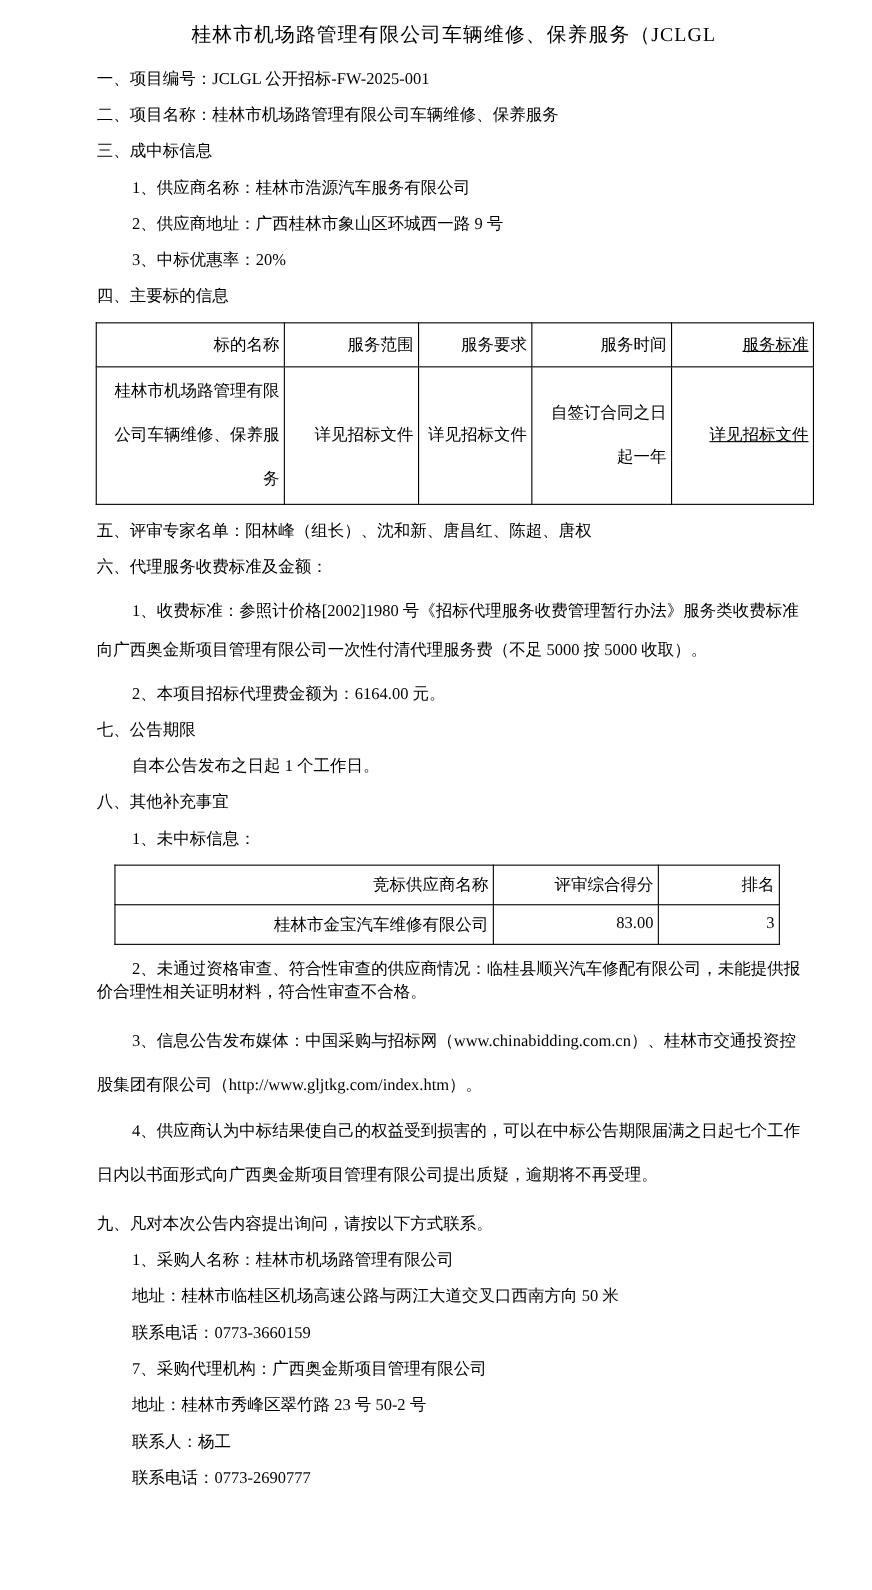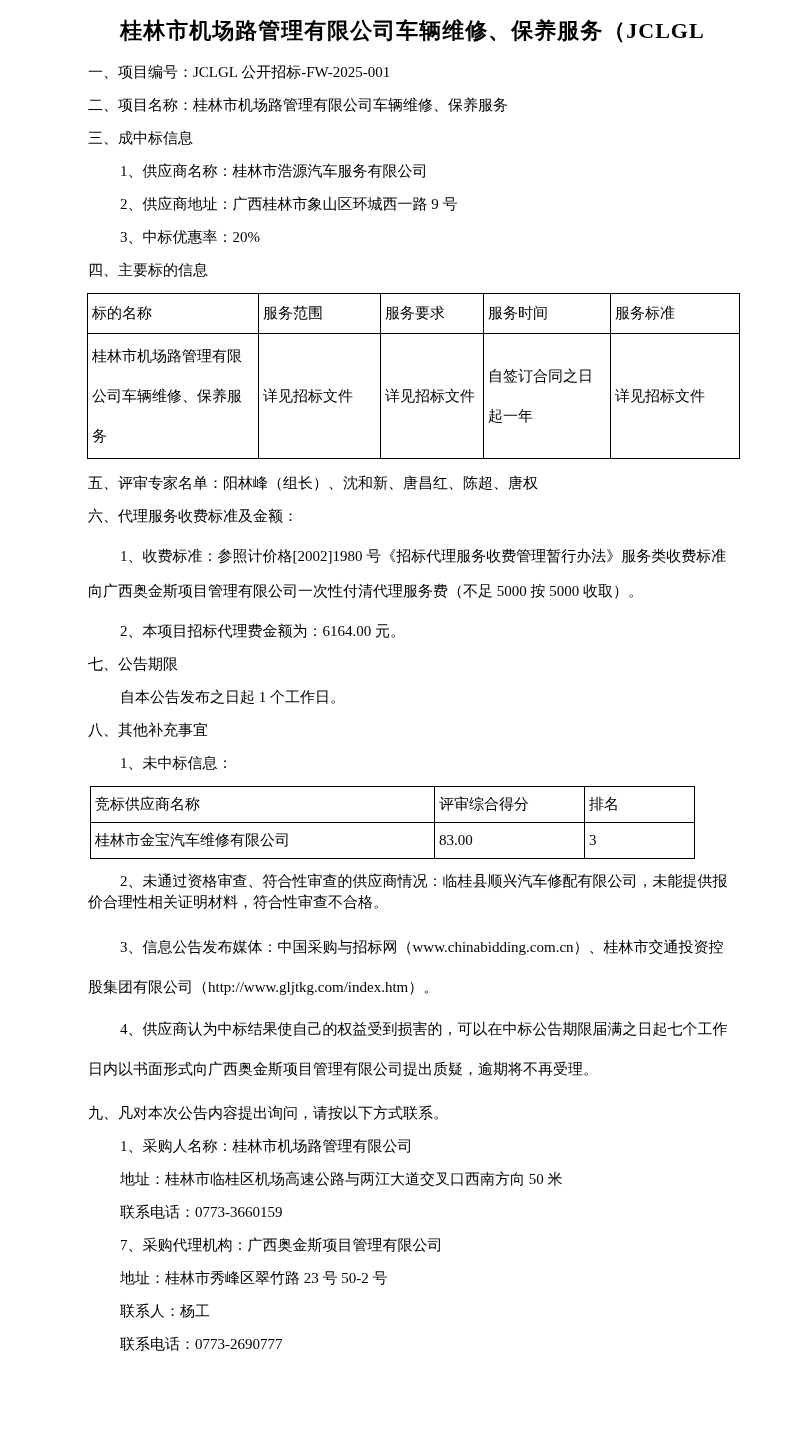--- a/index.html
+++ b/index.html
@@ -6,56 +6,56 @@
   html, body { margin: 0; padding: 0; background: #ffffff; }
   body {
     width: 793px;
     min-height: 1445px;
     font-family: "Liberation Serif", "DejaVu Serif", serif;
     font-size: 15px;
     color: #000000;
     padding: 12px 56px 20px 88px;
   }
   .title {
-    font-size: 22px;
-    font-weight: bold;
+    font-size: 18px;
+    font-weight: normal;
     text-align: center;
     line-height: 38px;
     letter-spacing: 1px;
     margin: 0 0 12px 0;
   }
   p { margin: 0 0 13px 0; line-height: 20px; }
   .bold { font-weight: normal; }
   .indent1 { padding-left: 32px; }
   .hang { text-indent: 32px; }
   .loose { line-height: 35px; margin-bottom: 2px; }
   .tight { line-height: 21px; margin-bottom: 14px; }
   .wide { line-height: 40px; margin-bottom: 2px; }
   table {
     border-collapse: collapse;
     table-layout: fixed;
     margin-bottom: 14px;
   }
   td, th {
     border: 1px solid #000000;
-    text-align: left;
+    text-align: right;
     vertical-align: middle;
     font-weight: normal;
     padding: 2px 4px;
     overflow: hidden;
   }
   .t1 { width: 652px; margin-left: -1px; }
   .t1 .c1 { width: 171px; }
   .t1 .c2 { width: 122px; margin-left: 39px; }
   .t1 .c3 { width: 103px; }
   .t1 .c4 { width: 127px; }
-  .t1 .c5 { width: 129px; }
+  .t1 .c5 { width: 129px; text-decoration: underline; }
   .t1 thead th { height: 40px; }
   .t1 tbody td { height: 92px; line-height: 40px; }
-  .t2 { width: 604px; margin-left: 2px; margin-bottom: 12px; }
+  .t2 { width: 604px; margin-left: 16px; margin-bottom: 12px; }
   .t2 .c1 { width: 344px; }
   .t2 .c2 { width: 150px; }
   .t2 .c3 { width: 110px; }
   .t2 th, .t2 td { height: 36px; }
 </style>
 </head>
 <body>
 
 <h1 class="title">
   <span>桂林市机场路管理有限公司车辆维修、保养服务（JCLGL</span><br>

